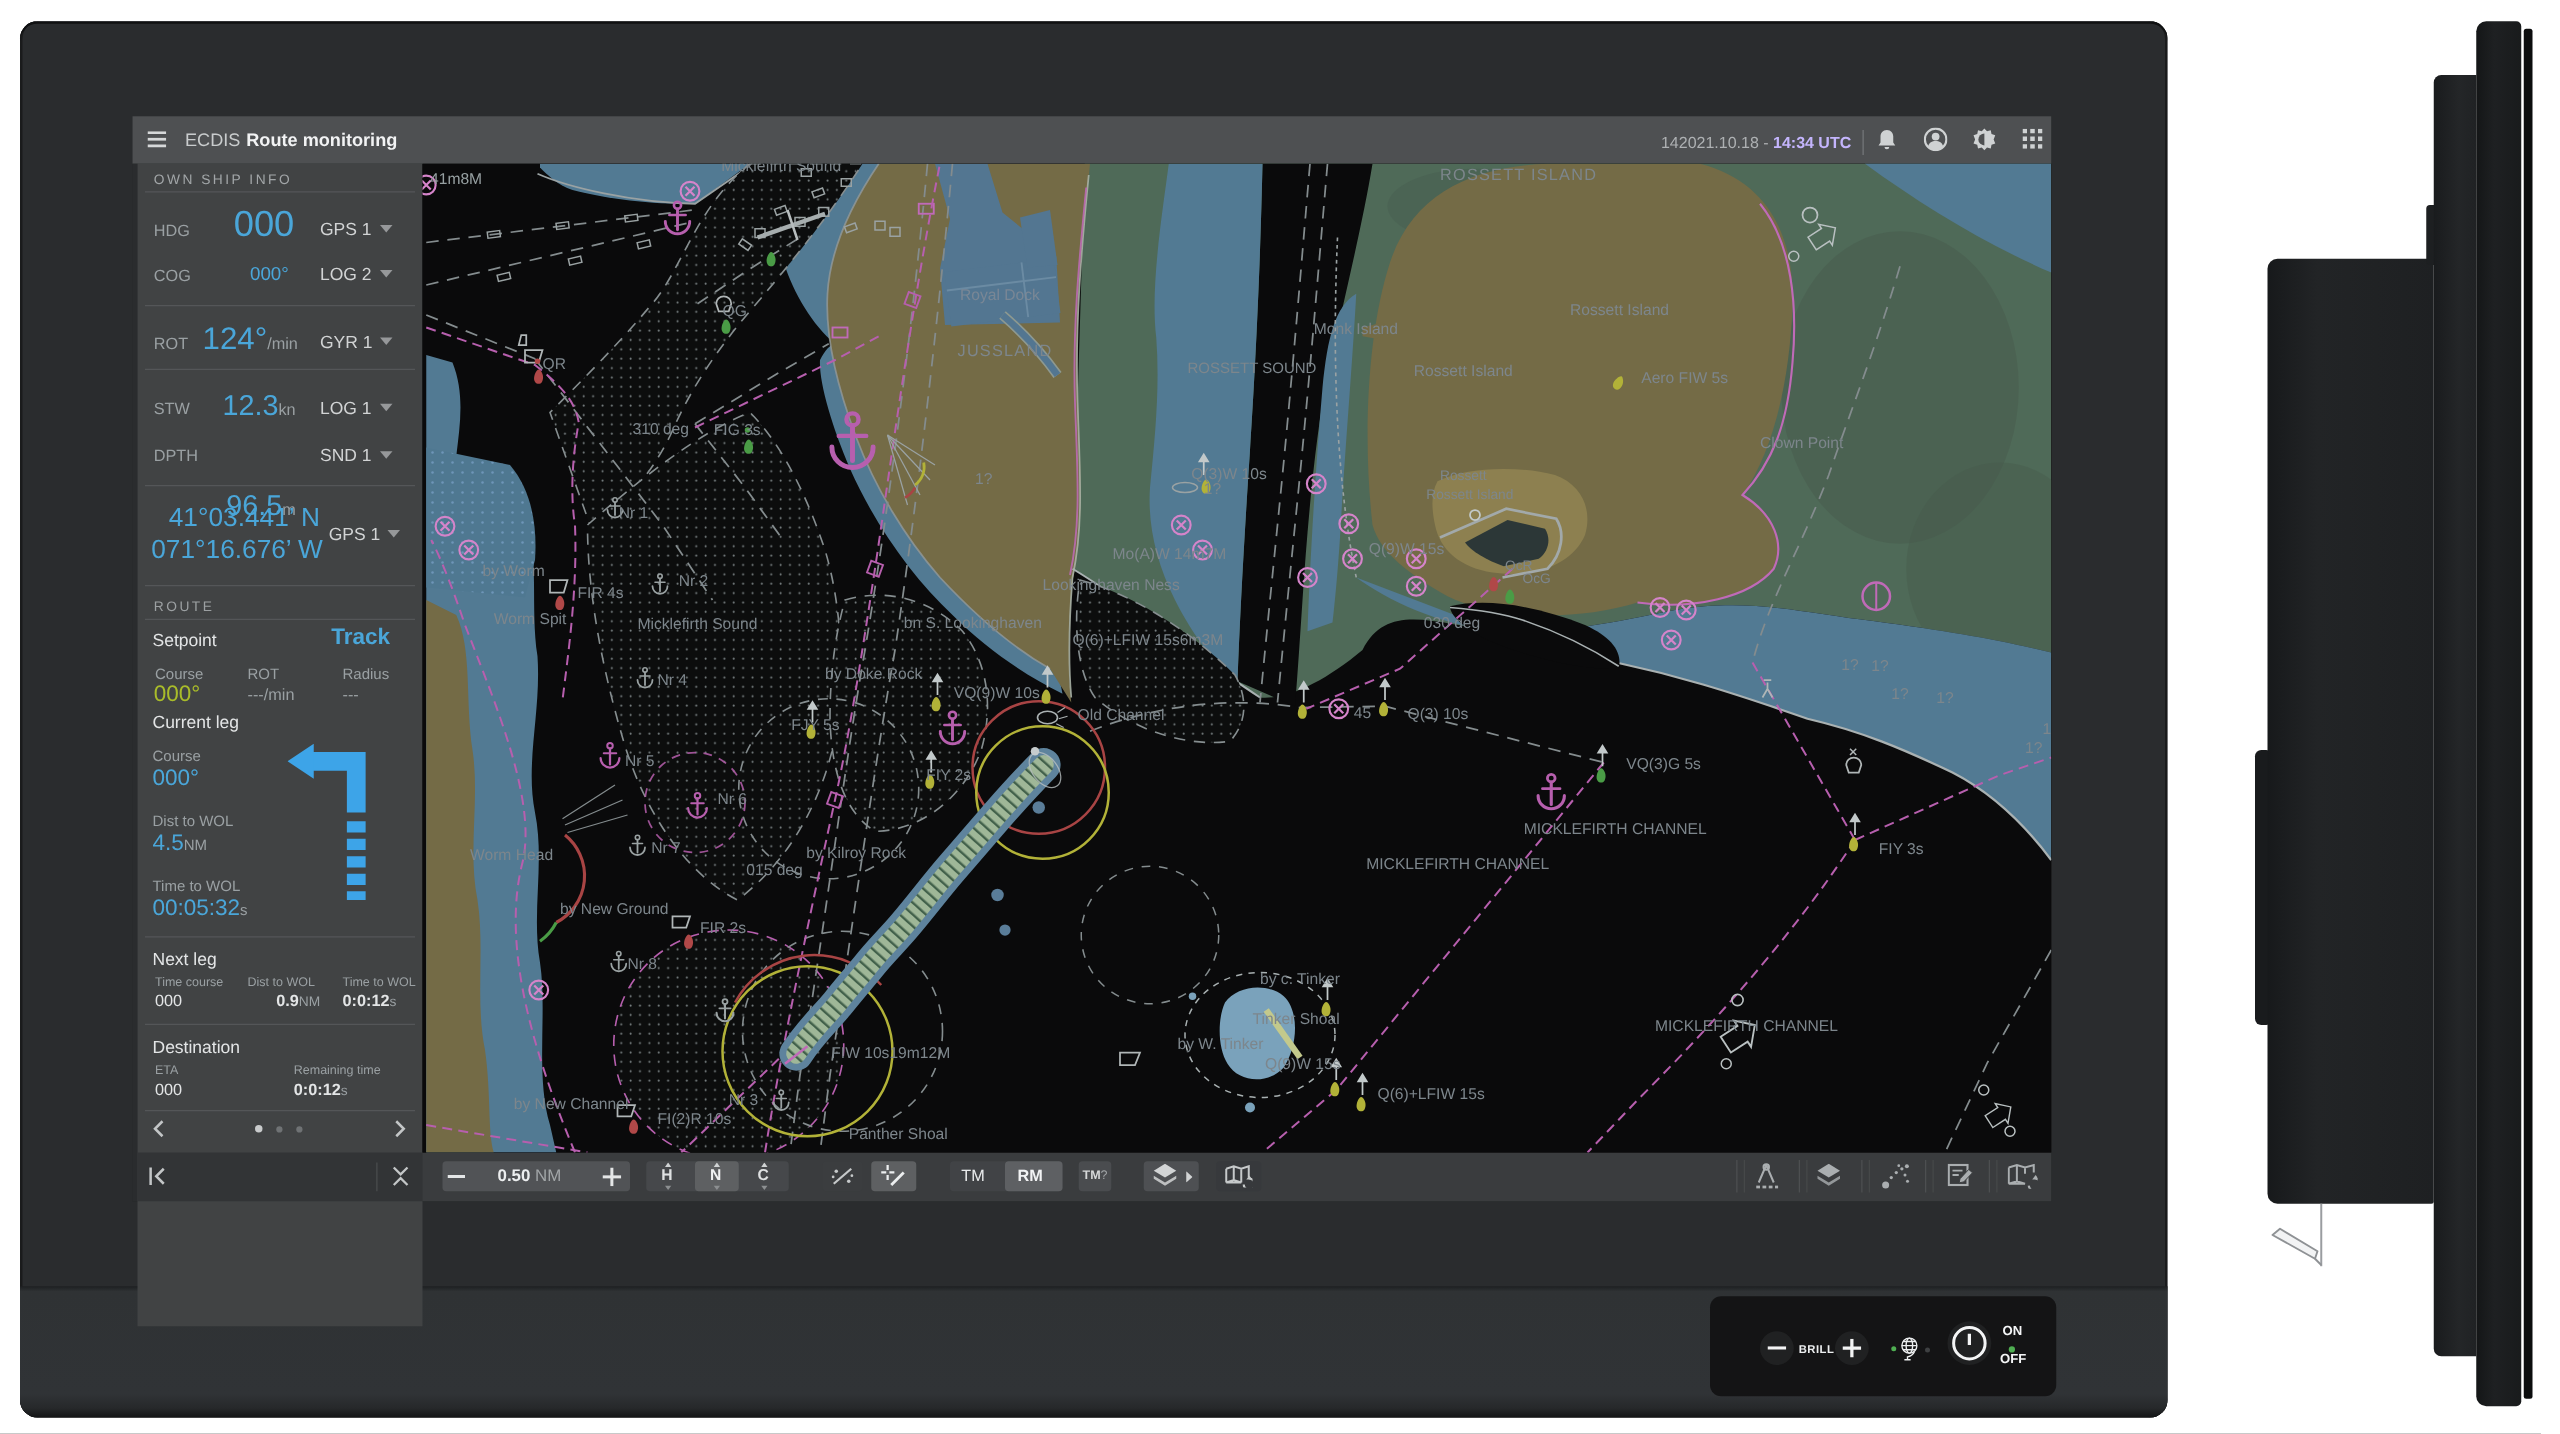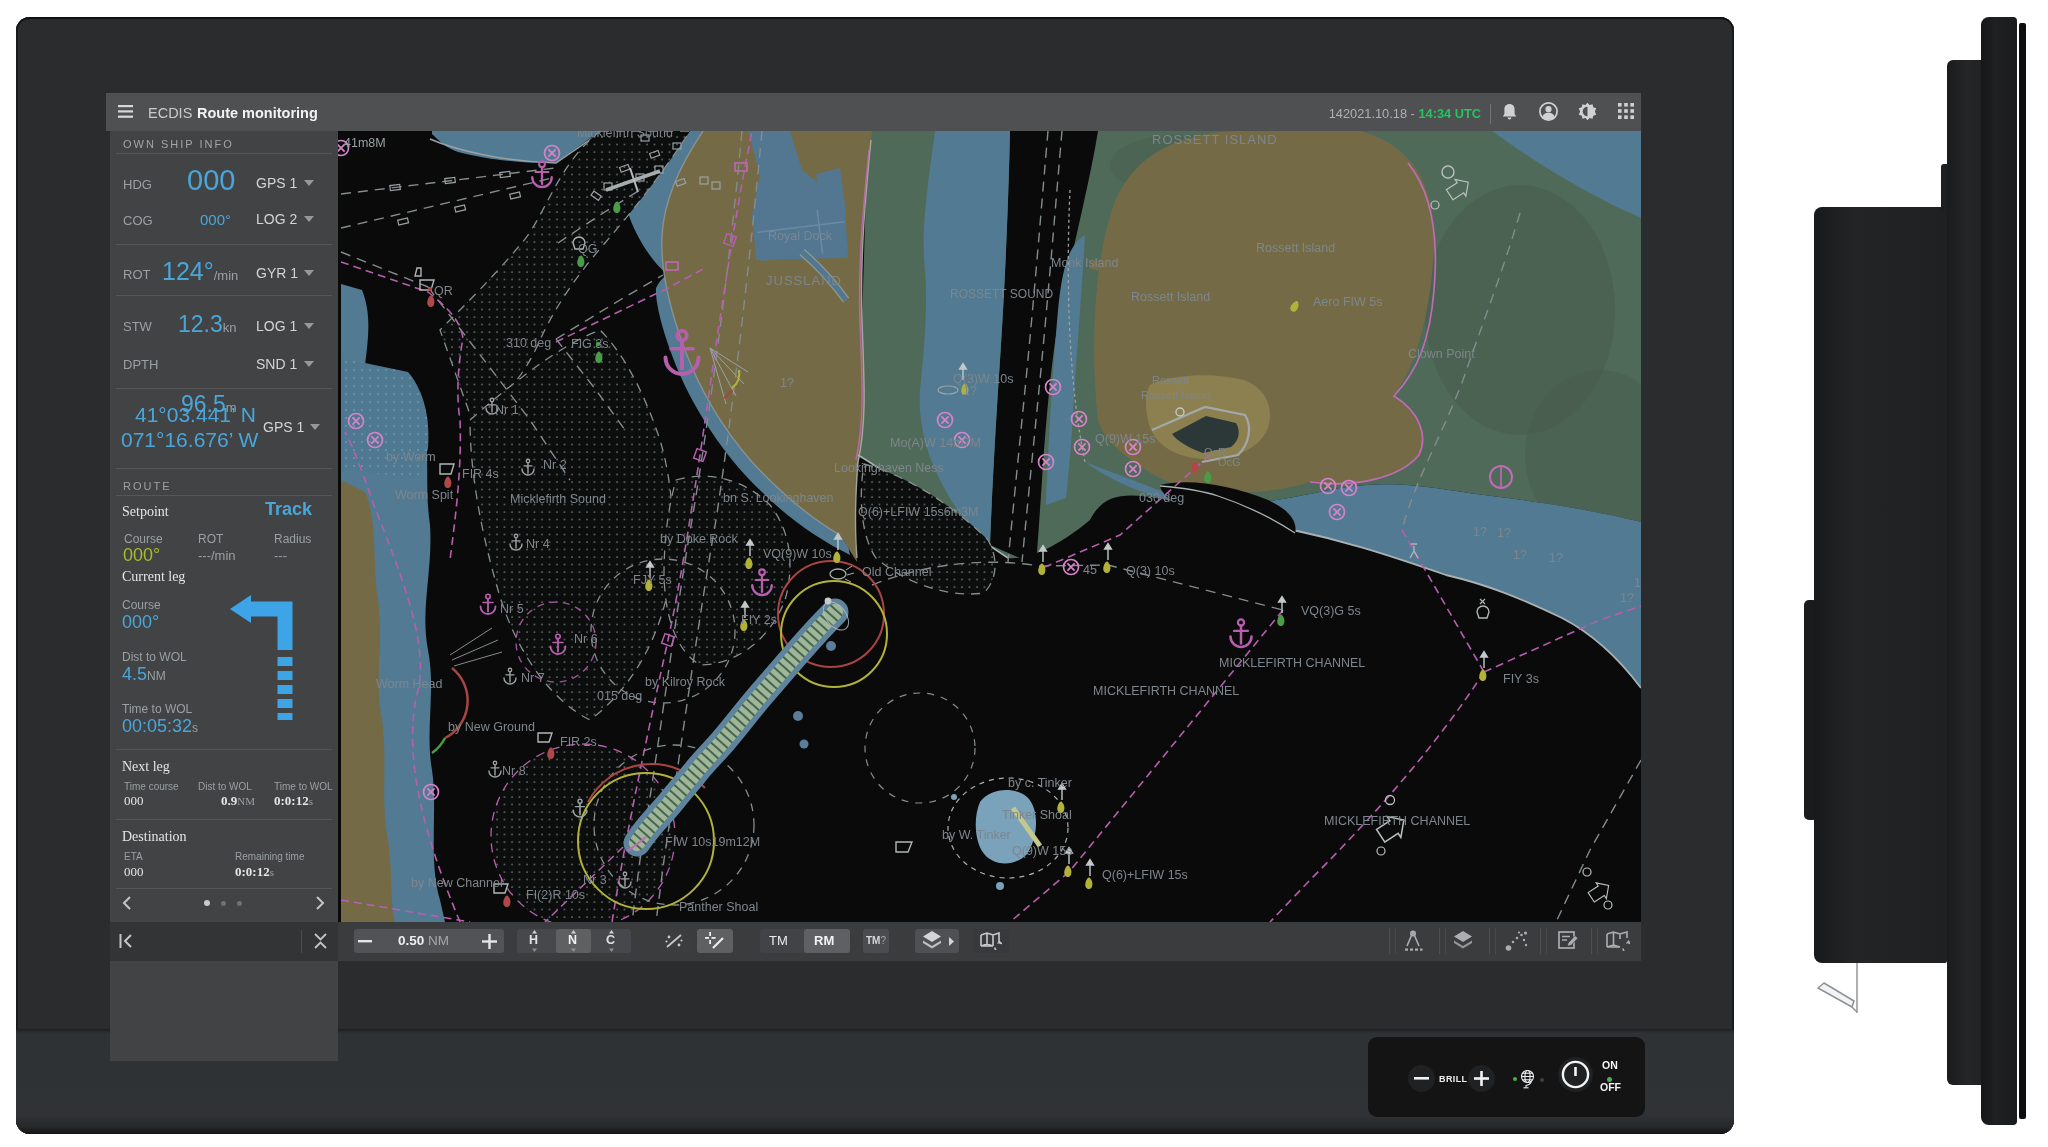--- a/index.html
+++ b/index.html
@@ -16,21 +16,21 @@
   #topbar{left:0;top:0;width:1535px;height:38px;background:#4e5052;}
   #sidebar{left:4px;top:38px;width:228px;height:930px;background:#414344;}
   #sbgutter{left:0;top:38px;width:4px;height:830px;background:#2a2c2e;}
   #sbbottom{left:4px;top:829px;width:228px;height:39px;background:#323436;}
   #toolbar{left:232px;top:829px;width:1303px;height:39px;background:#3a3c3e;}
   .hr{position:absolute;left:6px;width:216px;height:1px;background:#545658;}
   .lab{position:absolute;color:#9aa0a3;font-size:13px;}
   .small{font-size:10px;}
   .blue{color:#4aa6d9;}
   .grn{color:#a9bc2a;}
-  .wht{color:#e3e5e6;font-family:Liberation Serif, serif;}
+  .wht{color:#e3e5e6;}
   .src{position:absolute;color:#d2d4d5;font-size:14px;}
   .tri{position:absolute;width:0;height:0;border-left:5px solid transparent;border-right:5px solid transparent;border-top:6px solid #96989a;}
   
   #cpanel{left:1352px;top:1020px;width:277px;height:80px;background:#141415;border-radius:9px;}
   .cbtn{position:absolute;border-radius:50%;background:#202122;}
   
   .sv{background:#1c1e20;}
 </style>
 </head>
 <body>
@@ -71,21 +71,21 @@
   </div>
   <div class="abs" id="screen">
     <div class="abs" id="topbar">
       <svg class="abs" style="left:12px;top:12px;" width="15" height="14">
           <rect x="0" y="0" width="15" height="2.2" fill="#d6d8d9"></rect>
           <rect x="0" y="5.3" width="15" height="2.2" fill="#d6d8d9"></rect>
           <rect x="0" y="10.6" width="15" height="2.2" fill="#d6d8d9"></rect>
         </svg>
       <div class="abs" style="left:42px;top:12px;font-size:14.5px;color:#c9cccd;">ECDIS</div>
       <div class="abs" style="left:91px;top:12px;font-size:14.5px;font-weight:bold;color:#f2f3f4;">Route monitoring</div>
-      <div class="abs" style="right:160px;top:13px;font-size:12.8px;color:#aeb1b3;">142021.10.18 - <span style="color:#22c55e;font-weight:bold;text-align:center;">14:34 UTC</span></div>
+      <div class="abs" style="right:160px;top:13px;font-size:12.8px;color:#aeb1b3;">142021.10.18 - <span style="color:#c4b5fd;font-weight:bold;text-align:center;">14:34 UTC</span></div>
       <div class="abs" style="left:1384px;top:11px;width:1px;height:20px;background:#74777a;"></div>
       <svg class="abs" style="left:1395px;top:10px;" width="17" height="18" viewBox="0 0 17 18">
           <path d="M8.5 1 C5.2 1 3.4 3.4 3.4 6.2 L3.4 11 L1.8 13.4 L15.2 13.4 L13.6 11 L13.6 6.2 C13.6 3.4 11.8 1 8.5 1 Z" fill="#cfd2d3"></path>
           <path d="M6.6 14.6 a1.9 1.9 0 0 0 3.8 0 Z" fill="#cfd2d3"></path>
         </svg>
       <svg class="abs" style="left:1433px;top:9px;" width="19" height="19" viewBox="0 0 19 19">
           <circle cx="9.5" cy="9.5" r="8.6" fill="none" stroke="#cfd2d3" stroke-width="1.7"></circle>
           <circle cx="9.5" cy="7.2" r="3.1" fill="#cfd2d3"></circle>
           <path d="M3.4 15.3 C4.2 11.9 6.6 10.8 9.5 10.8 C12.4 10.8 14.8 11.9 15.6 15.3 A 8.6 8.6 0 0 1 3.4 15.3 Z" fill="#cfd2d3"></path>
         </svg>

